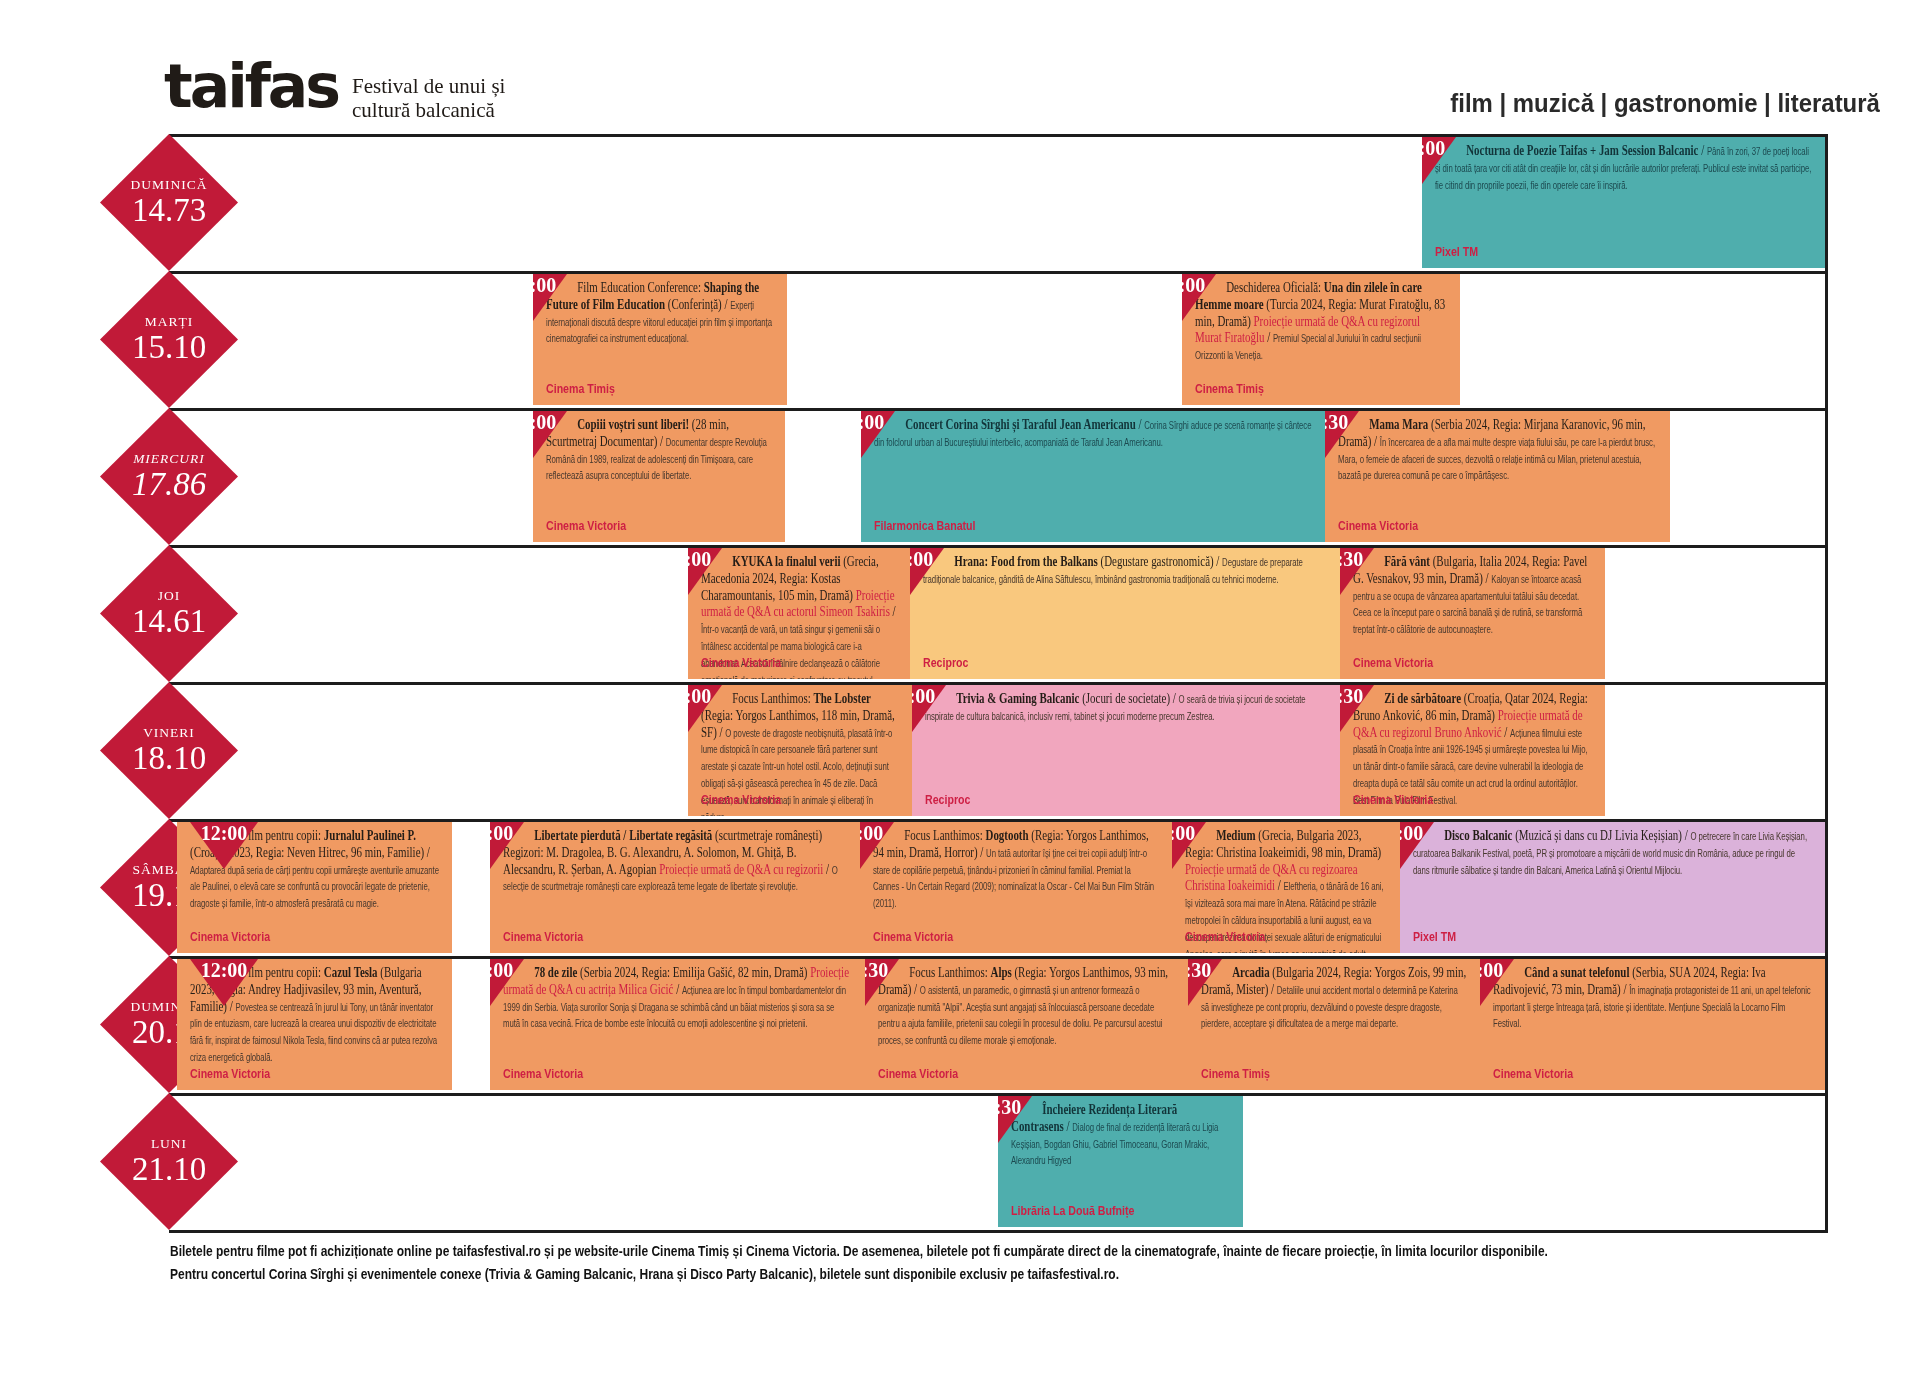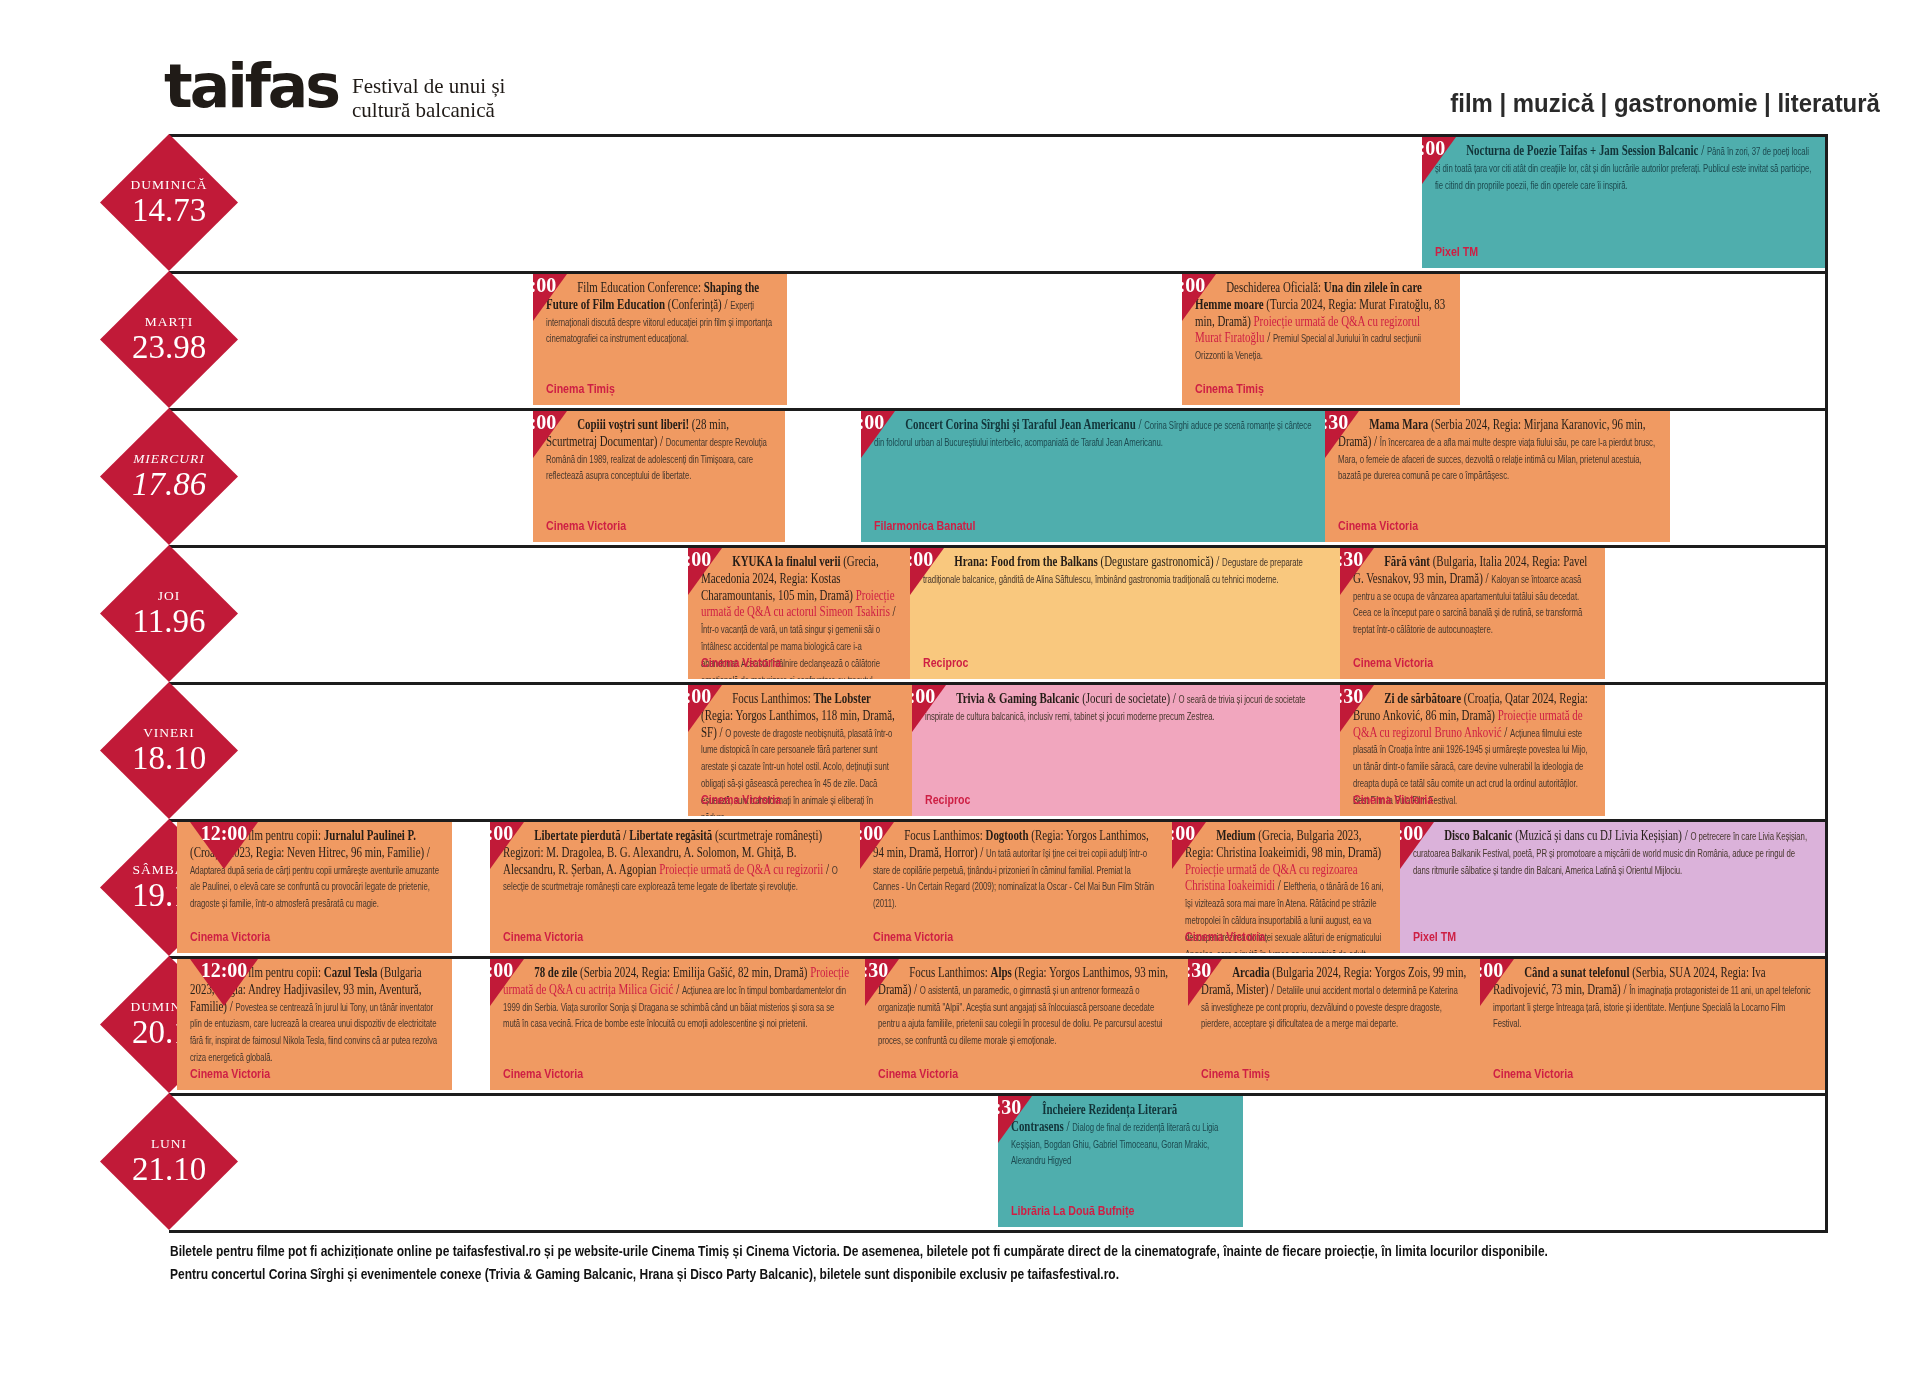--- a/index.html
+++ b/index.html
@@ -74,21 +74,21 @@
     <div class="card teal" style="left: 1422px; top: 137px; width: 403px;">
       <div class="flag" style="left: -34px;">
         <span>21:00</span>
       </div>
       <div class="ct" style="text-indent: 40px;"><b>Nocturna de Poezie Taifas + Jam Session Balcanic</b> / <span class="bd">Până în zori, 37 de poeți locali și din toată țara vor citi atât din creațiile lor, cât și din lucrările autorilor preferați. Publicul este invitat să participe, fie citind din propriile poezii, fie din operele care îi inspiră.</span></div>
       <div class="venue">Pixel TM</div>
     </div>
     <div class="hline" style="left: 169px; top: 271px; width: 1659px;"></div>
     <div class="diamond" style="left: 100px; top: 271px;">
       <div class="dayname">MARȚI</div>
-      <div class="daydate">23.98</div>
+      <div class="daydate">15.10</div>
     </div>
     <div class="card orange" style="left: 533px; top: 274px; width: 254px;">
       <div class="flag" style="left: -34px;">
         <span>17:00</span>
       </div>
       <div class="ct" style="text-indent: 40px;">Film Education Conference: <b>Shaping the Future of Film Education</b> (Conferință) / <span class="bd">Experți internaționali discută despre viitorul educației prin film și importanța cinematografiei ca instrument educațional.</span></div>
       <div class="venue">Cinema Timiș</div>
     </div>
     <div class="card orange" style="left: 1182px; top: 274px; width: 278px;">
       <div class="flag" style="left: -34px;">
@@ -119,21 +119,21 @@
     <div class="card orange" style="left: 1325px; top: 411px; width: 345px;">
       <div class="flag" style="left: -34px;">
         <span>20:30</span>
       </div>
       <div class="ct" style="text-indent: 40px;"><b>Mama Mara</b> (Serbia 2024, Regia: Mirjana Karanovic, 96 min, Dramă) / <span class="bd">În încercarea de a afla mai multe despre viața fiului său, pe care l-a pierdut brusc, Mara, o femeie de afaceri de succes, dezvoltă o relație intimă cu Milan, prietenul acestuia, bazată pe durerea comună pe care o împărtășesc.</span></div>
       <div class="venue">Cinema Victoria</div>
     </div>
     <div class="hline" style="left: 169px; top: 545px; width: 1659px;"></div>
     <div class="diamond" style="left: 100px; top: 545px;">
       <div class="dayname">JOI</div>
-      <div class="daydate">11.96</div>
+      <div class="daydate">14.61</div>
     </div>
     <div class="card orange" style="left: 688px; top: 548px; width: 222px;">
       <div class="flag" style="left: -34px;">
         <span>18:00</span>
       </div>
       <div class="ct" style="text-indent: 40px;"><b>KYUKA la finalul verii</b> (Grecia, Macedonia 2024, Regia: Kostas Charamountanis, 105 min, Dramă) <span class="qa">Proiecție urmată de Q&amp;A cu actorul Simeon Tsakiris</span> / <span class="bd">Într-o vacanță de vară, un tată singur și gemenii săi o întâlnesc accidental pe mama biologică care i-a abandonat. Această întâlnire declanșează o călătorie emoțională de maturizare și confruntare cu trecutul.</span></div>
       <div class="venue">Cinema Victoria</div>
     </div>
     <div class="card yellow" style="left: 910px; top: 548px; width: 430px;">
       <div class="flag" style="left: -34px;">

